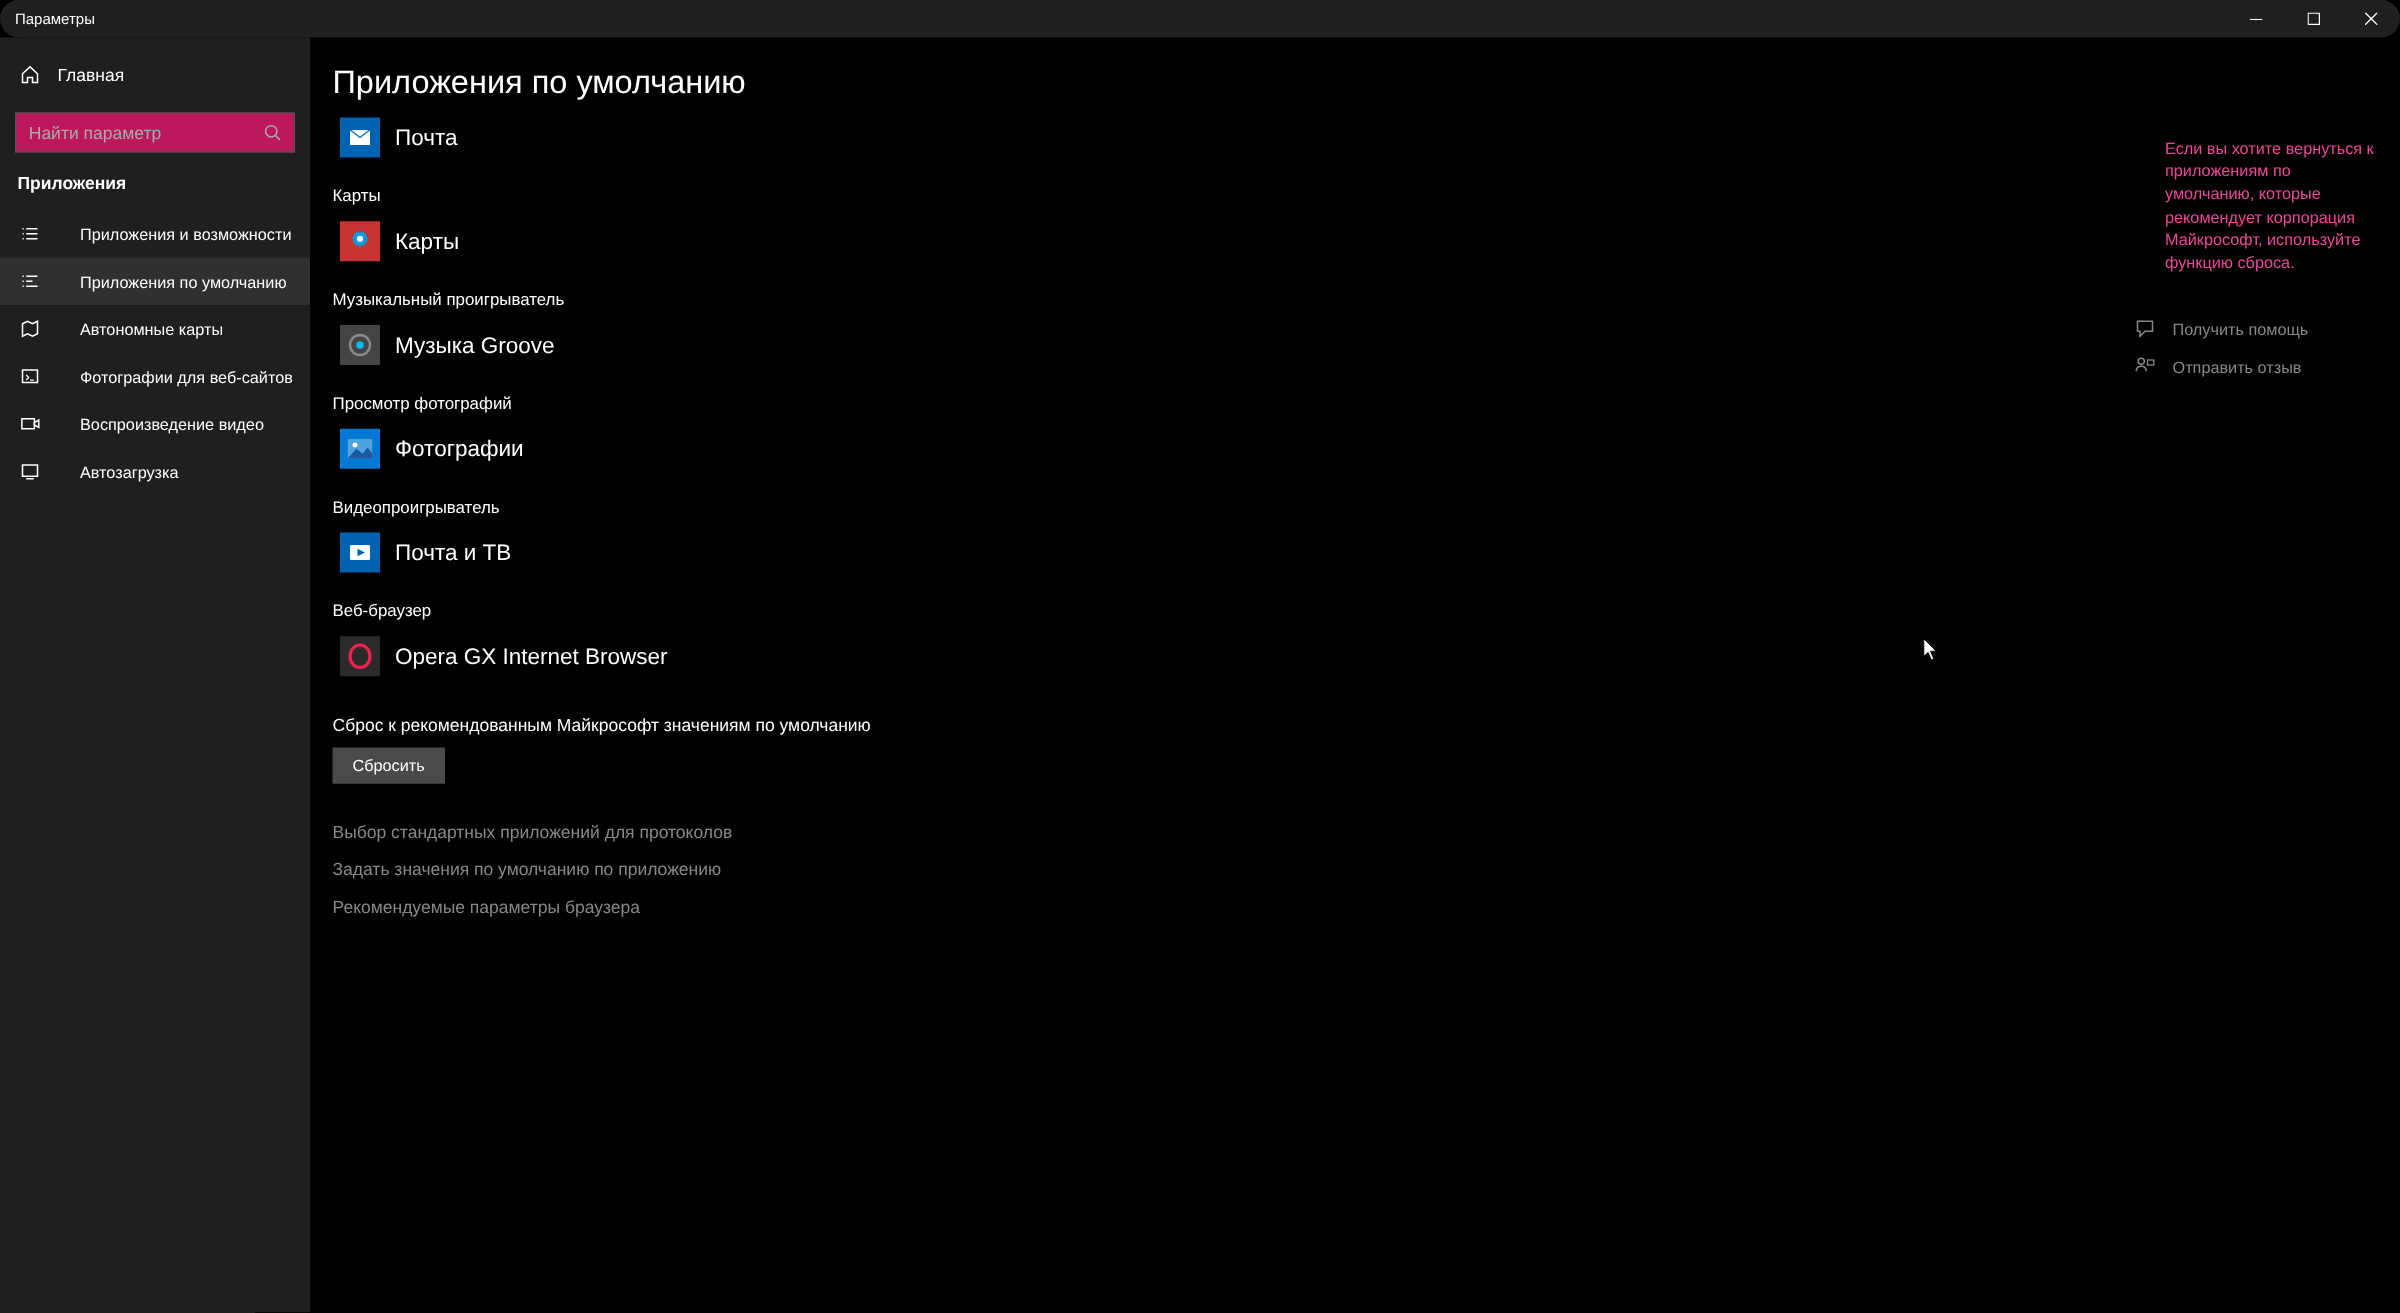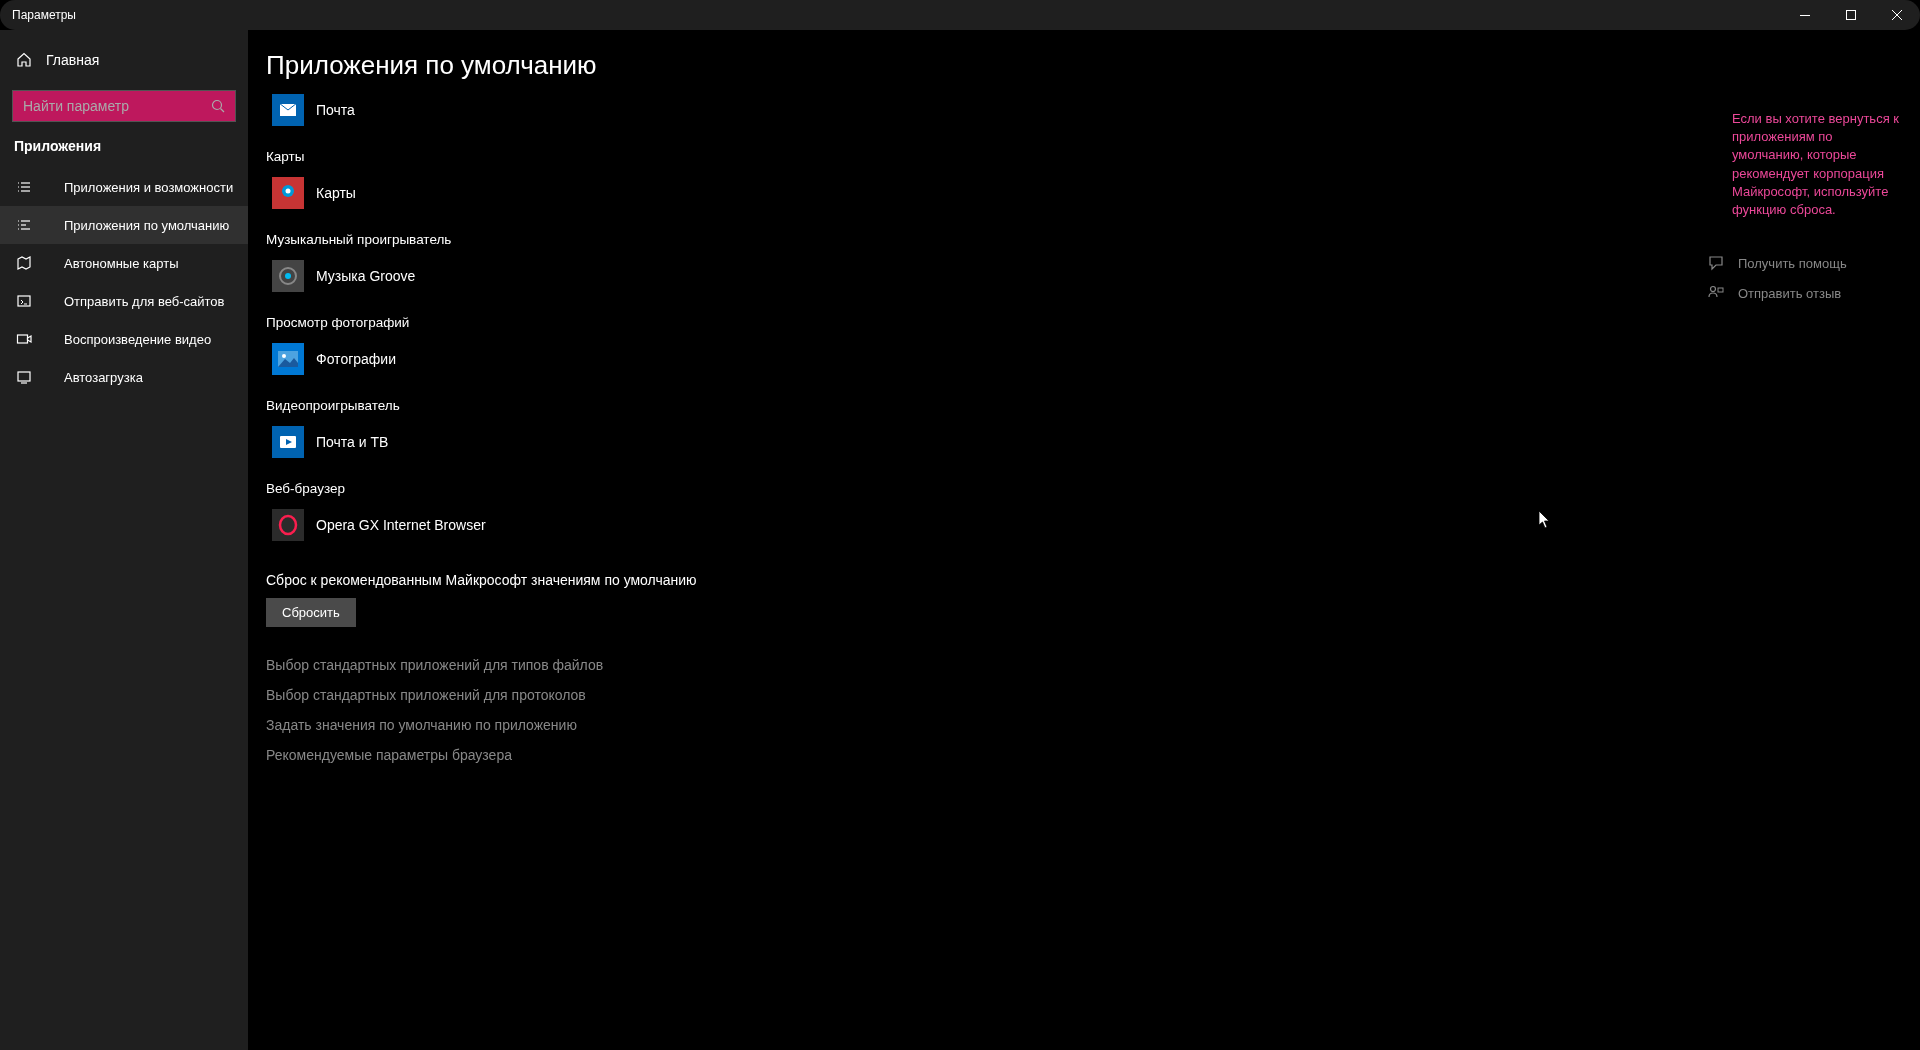--- a/index.html
+++ b/index.html
@@ -119,21 +119,21 @@
   gap: 12px;
 }
 .app-icon {
   width: 32px;
   height: 32px;
   display: flex;
   align-items: center;
   justify-content: center;
   font-size: 16px;
 }
-.app-name { font-size: 14px; }
+.app-name { font-size: 18px; }
 .reset-label { font-size: 14px; margin-top: 26px; margin-bottom: 10px; }
 .reset-btn {
   background: #4a4a4a;
   border: none;
   color: #fff;
   padding: 7px 16px;
   font-size: 13px;
   cursor: pointer;
 }
 .link-list { margin-top: 30px; }
@@ -247,21 +247,21 @@
       </span>
       <span>Автономные карты</span>
     </div>
     <div class="sidebar-item">
       <span class="sidebar-icon">
         <svg width="16" height="16" viewBox="0 0 16 16">
             <rect x="2" y="3" width="12" height="10" fill="none" stroke="#fff" stroke-width="1.2"></rect>
             <path d="M5 7 L7 9 L5 11 M8 11 L11 11" fill="none" stroke="#fff" stroke-width="1"></path>
           </svg>
       </span>
-      <span>Отправить для веб-сайтов</span>
+      <span>Фотографии для веб-сайтов</span>
     </div>
     <div class="sidebar-item">
       <span class="sidebar-icon">
         <svg width="16" height="16" viewBox="0 0 16 16">
             <rect x="1.5" y="4" width="10" height="8" fill="none" stroke="#fff" stroke-width="1.2"></rect>
             <path d="M11.5 7 L15 5 L15 11 L11.5 9 Z" fill="none" stroke="#fff" stroke-width="1.2"></path>
           </svg>
       </span>
       <span>Воспроизведение видео</span>
     </div>
@@ -359,21 +359,20 @@
                 </svg>
             </span>
             <span class="app-name">Opera GX Internet Browser</span>
           </div>
         </div>
 
         <div class="reset-label">Сброс к рекомендованным Майкрософт значениям по умолчанию</div>
         <button class="reset-btn">Сбросить</button>
 
         <div class="link-list">
-          <div class="link-item">Выбор стандартных приложений для типов файлов</div>
           <div class="link-item">Выбор стандартных приложений для протоколов</div>
           <div class="link-item">Задать значения по умолчанию по приложению</div>
           <div class="link-item">Рекомендуемые параметры браузера</div>
         </div>
       </div>
     </div>
 
     <div class="right-panel">
       <div class="right-text">Если вы хотите вернуться к приложениям по умолчанию, которые рекомендует корпорация Майкрософт, используйте функцию сброса.</div>
       <div class="right-link">

